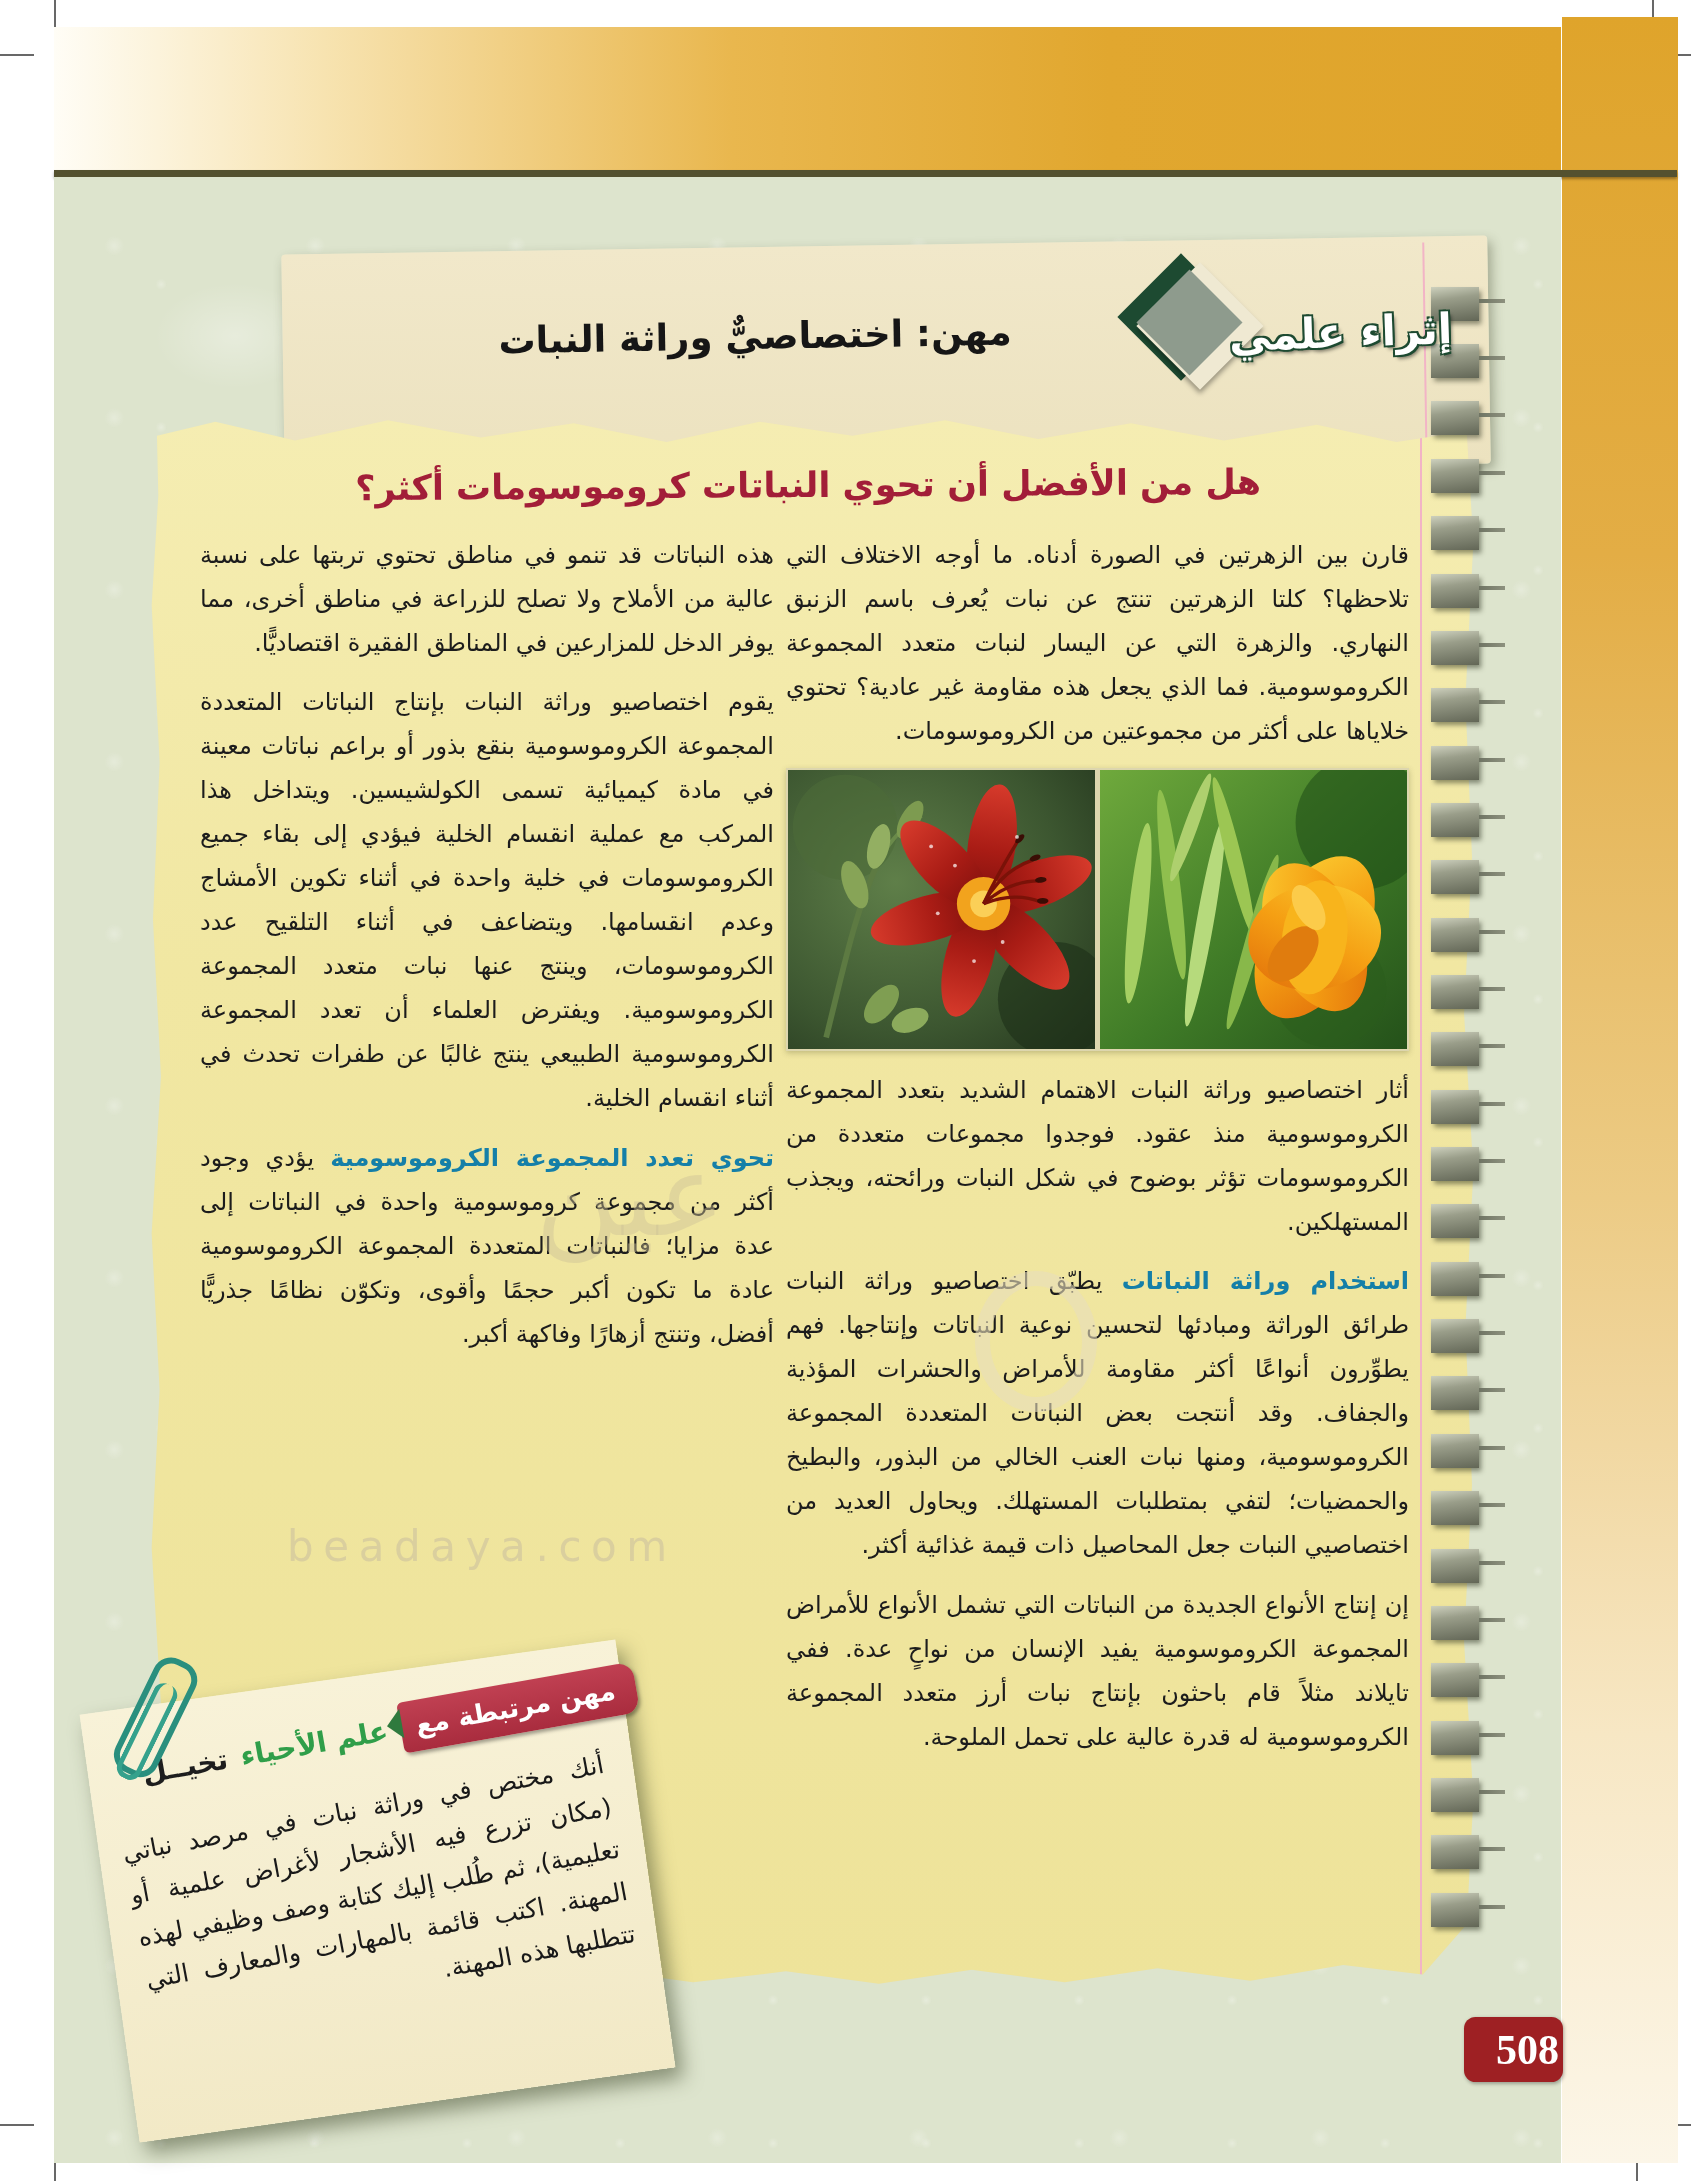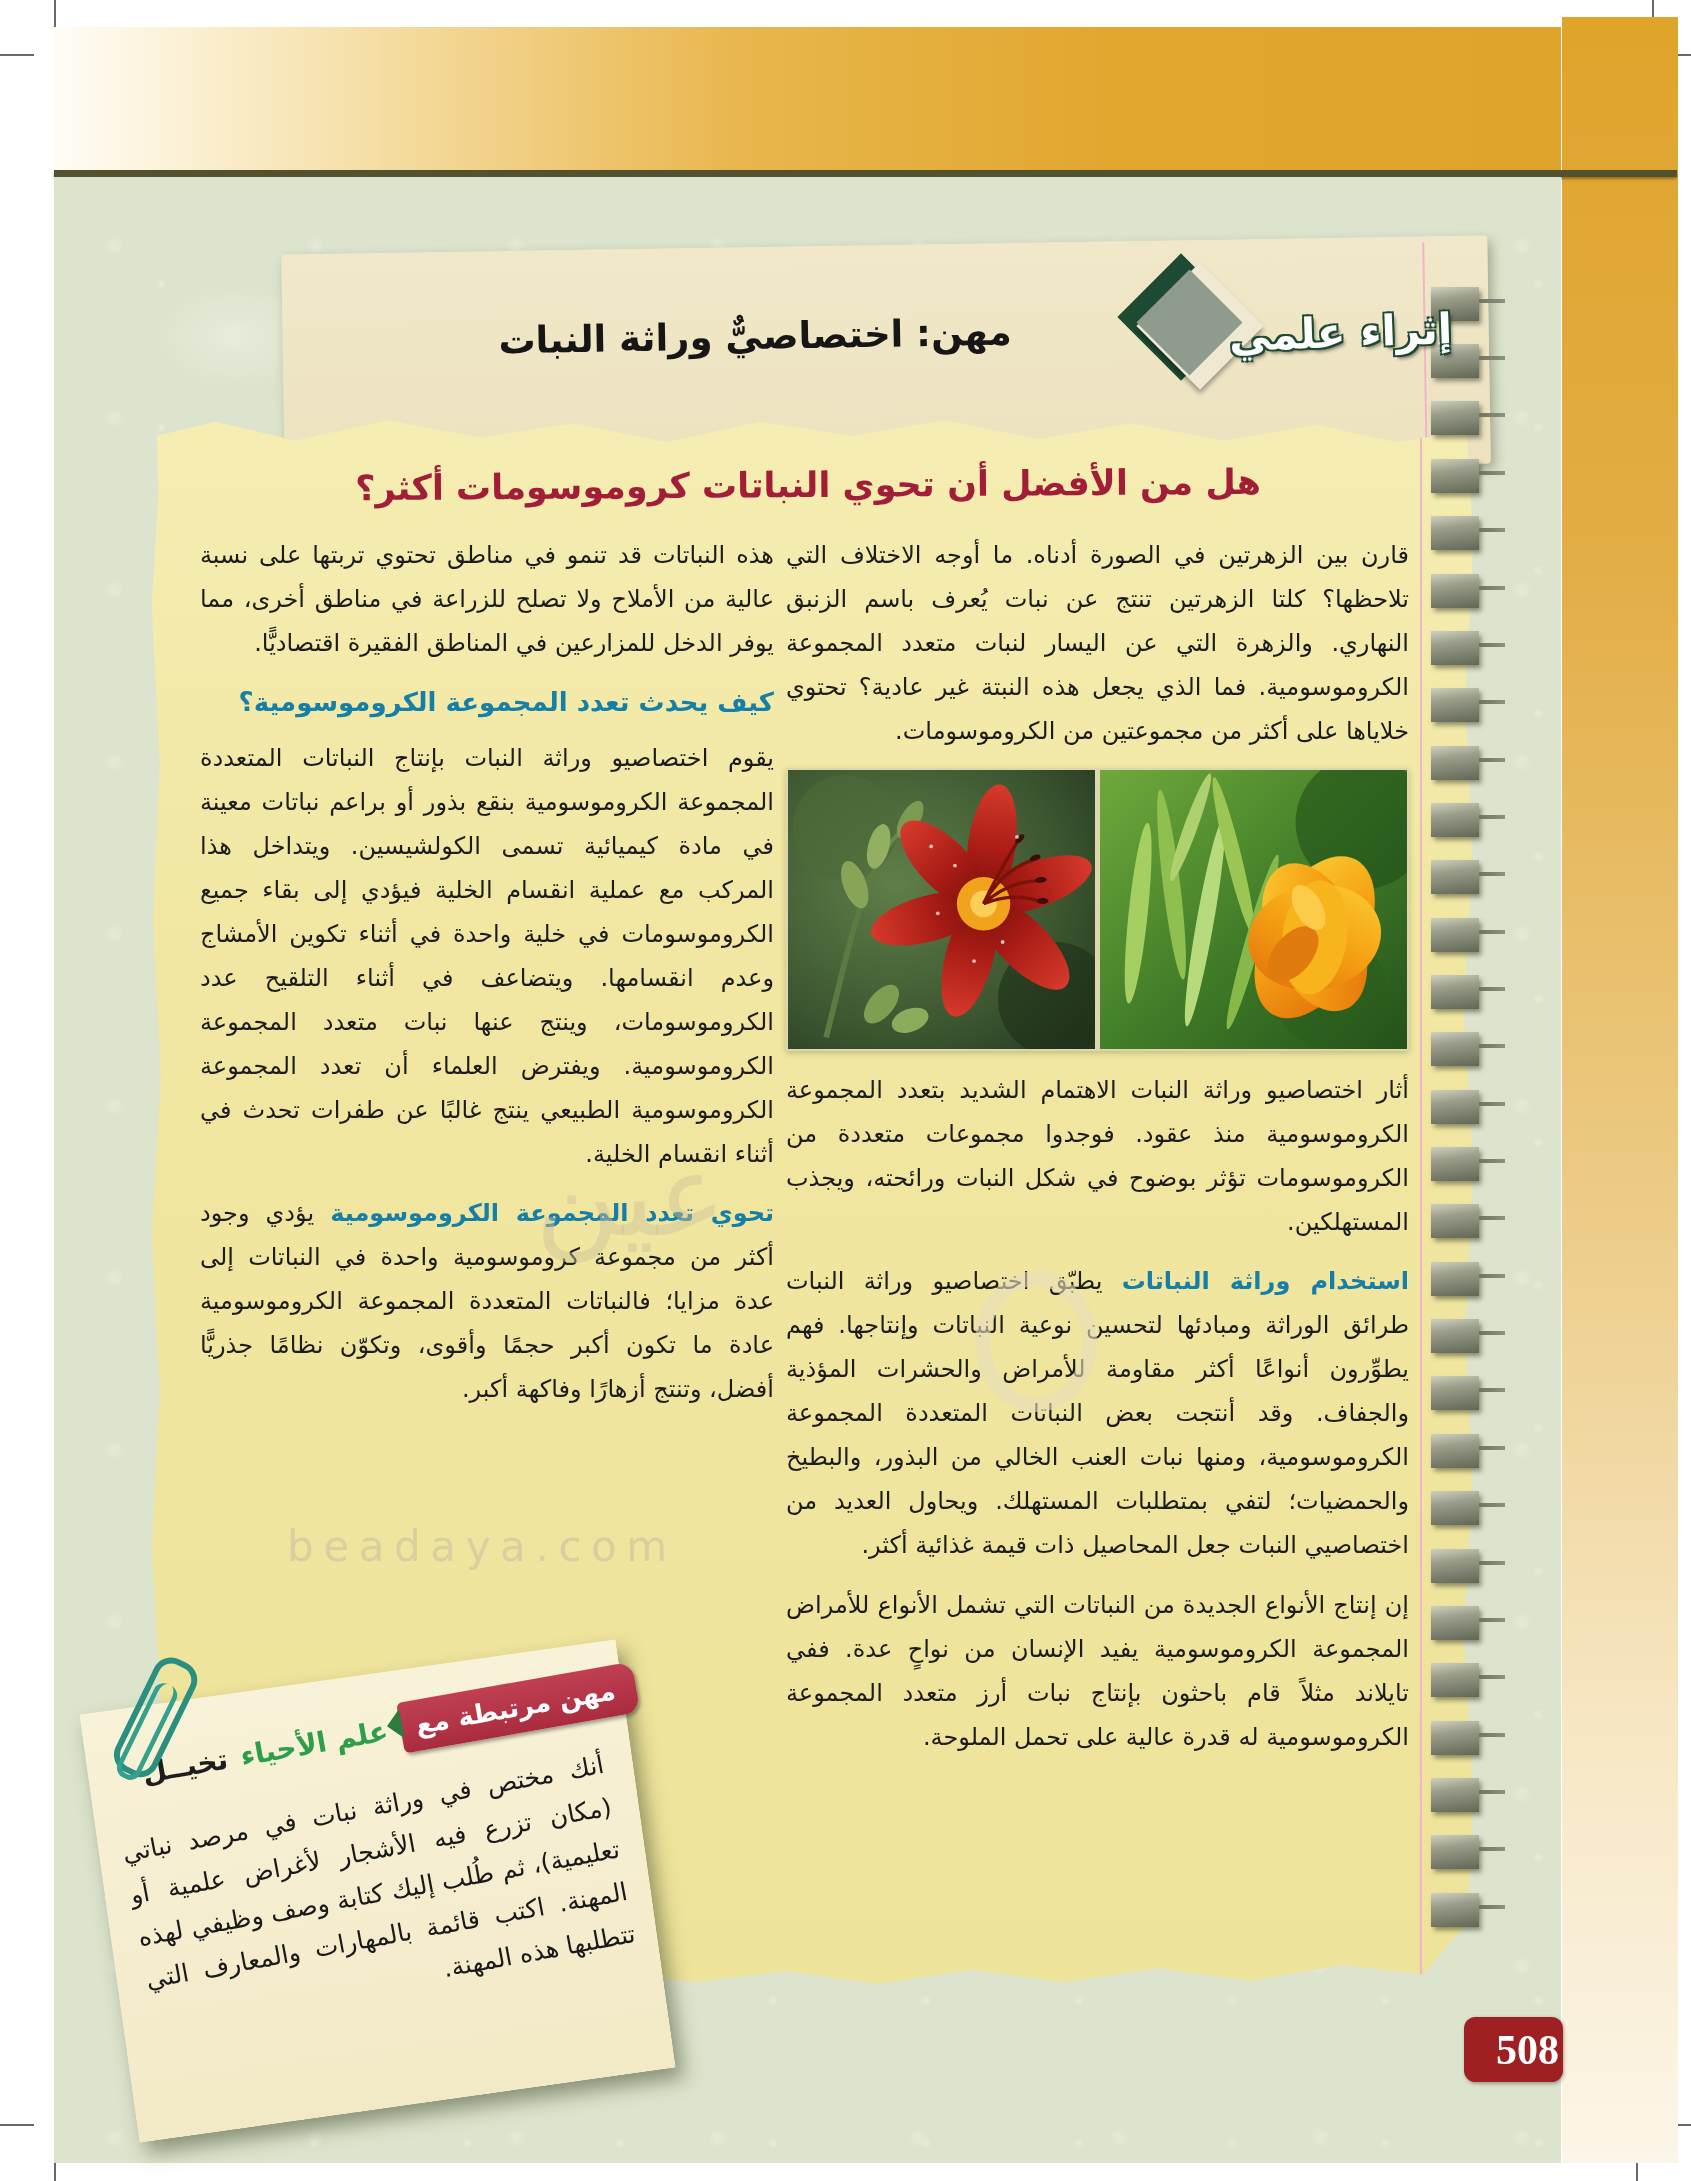--- a/index.html
+++ b/index.html
@@ -211,21 +211,21 @@
   <div class="d-back"></div>
   <div class="d-paper"></div>
   <div class="d-inner"></div>
 </div>
 <div class="enrich-label">إثراء علمي</div>
 <div class="page-title">مهن: اختصاصيٌّ وراثة النبات</div>
 
 <div class="article-heading">هل من الأفضل أن تحوي النباتات كروموسومات أكثر؟</div>
 
 <div class="col col-right">
-  <p>قارن بين الزهرتين في الصورة أدناه. ما أوجه الاختلاف التي تلاحظها؟ كلتا الزهرتين تنتج عن نبات يُعرف باسم الزنبق النهاري. والزهرة التي عن اليسار لنبات متعدد المجموعة الكروموسومية. فما الذي يجعل هذه النبتة غير عادية؟ تحتوي خلاياها على أكثر من مجموعتين من الكروموسومات.</p>
+  <p>قارن بين الزهرتين في الصورة أدناه. ما أوجه الاختلاف التي تلاحظها؟ كلتا الزهرتين تنتج عن نبات يُعرف باسم الزنبق النهاري. والزهرة التي عن اليسار لنبات متعدد المجموعة الكروموسومية. فما الذي يجعل هذه مقاومة غير عادية؟ تحتوي خلاياها على أكثر من مجموعتين من الكروموسومات.</p>
 
   <div class="photos">
 
     <svg viewBox="0 0 322 292" preserveAspectRatio="none">
       <defs>
         <linearGradient id="gl" x1="0" y1="0" x2="1" y2="1">
           <stop offset="0" stop-color="#6fa93c"></stop>
             <stop offset=".55" stop-color="#3f7b27"></stop>
             <stop offset="1" stop-color="#24511a"></stop>
         </linearGradient>
@@ -313,21 +313,20 @@
     </svg>
   </div>
 
   <p>أثار اختصاصيو وراثة النبات الاهتمام الشديد بتعدد المجموعة الكروموسومية منذ عقود. فوجدوا مجموعات متعددة من الكروموسومات تؤثر بوضوح في شكل النبات ورائحته، ويجذب المستهلكين.</p>
   <p><span class="lead">استخدام وراثة النباتات</span><span> يطبّق اختصاصيو وراثة النبات طرائق الوراثة ومبادئها لتحسين نوعية النباتات وإنتاجها. فهم يطوِّرون أنواعًا أكثر مقاومة للأمراض والحشرات المؤذية والجفاف. وقد أنتجت بعض النباتات المتعددة المجموعة الكروموسومية، ومنها نبات العنب الخالي من البذور، والبطيخ والحمضيات؛ لتفي بمتطلبات المستهلك. ويحاول العديد من اختصاصيي النبات جعل المحاصيل ذات قيمة غذائية أكثر.</span></p>
   <p>إن إنتاج الأنواع الجديدة من النباتات التي تشمل الأنواع للأمراض المجموعة الكروموسومية يفيد الإنسان من نواحٍ عدة. ففي تايلاند مثلاً قام باحثون بإنتاج نبات أرز متعدد المجموعة الكروموسومية له قدرة عالية على تحمل الملوحة.</p>
 </div>
 
 <div class="col col-left">
   <p>هذه النباتات قد تنمو في مناطق تحتوي تربتها على نسبة عالية من الأملاح ولا تصلح للزراعة في مناطق أخرى، مما يوفر الدخل للمزارعين في المناطق الفقيرة اقتصاديًّا.</p>
-  <div class="blue-h">كيف يحدث تعدد المجموعة الكروموسومية؟</div>
   <p>يقوم اختصاصيو وراثة النبات بإنتاج النباتات المتعددة المجموعة الكروموسومية بنقع بذور أو براعم نباتات معينة في مادة كيميائية تسمى الكولشيسين. ويتداخل هذا المركب مع عملية انقسام الخلية فيؤدي إلى بقاء جميع الكروموسومات في خلية واحدة في أثناء تكوين الأمشاج وعدم انقسامها. ويتضاعف في أثناء التلقيح عدد الكروموسومات، وينتج عنها نبات متعدد المجموعة الكروموسومية. ويفترض العلماء أن تعدد المجموعة الكروموسومية الطبيعي ينتج غالبًا عن طفرات تحدث في أثناء انقسام الخلية.</p>
   <p><span class="lead">تحوي تعدد المجموعة الكروموسومية</span><span> يؤدي وجود أكثر من مجموعة كروموسومية واحدة في النباتات إلى عدة مزايا؛ فالنباتات المتعددة المجموعة الكروموسومية عادة ما تكون أكبر حجمًا وأقوى، وتكوّن نظامًا جذريًّا أفضل، وتنتج أزهارًا وفاكهة أكبر.</span></p>
 </div>
 
 <div class="wm wm-ar">عين</div>
 <div class="wm wm-en">beadaya.com</div>
 <div class="wm wm-ring"></div>
 
 <div class="note">
   <div class="clip">

